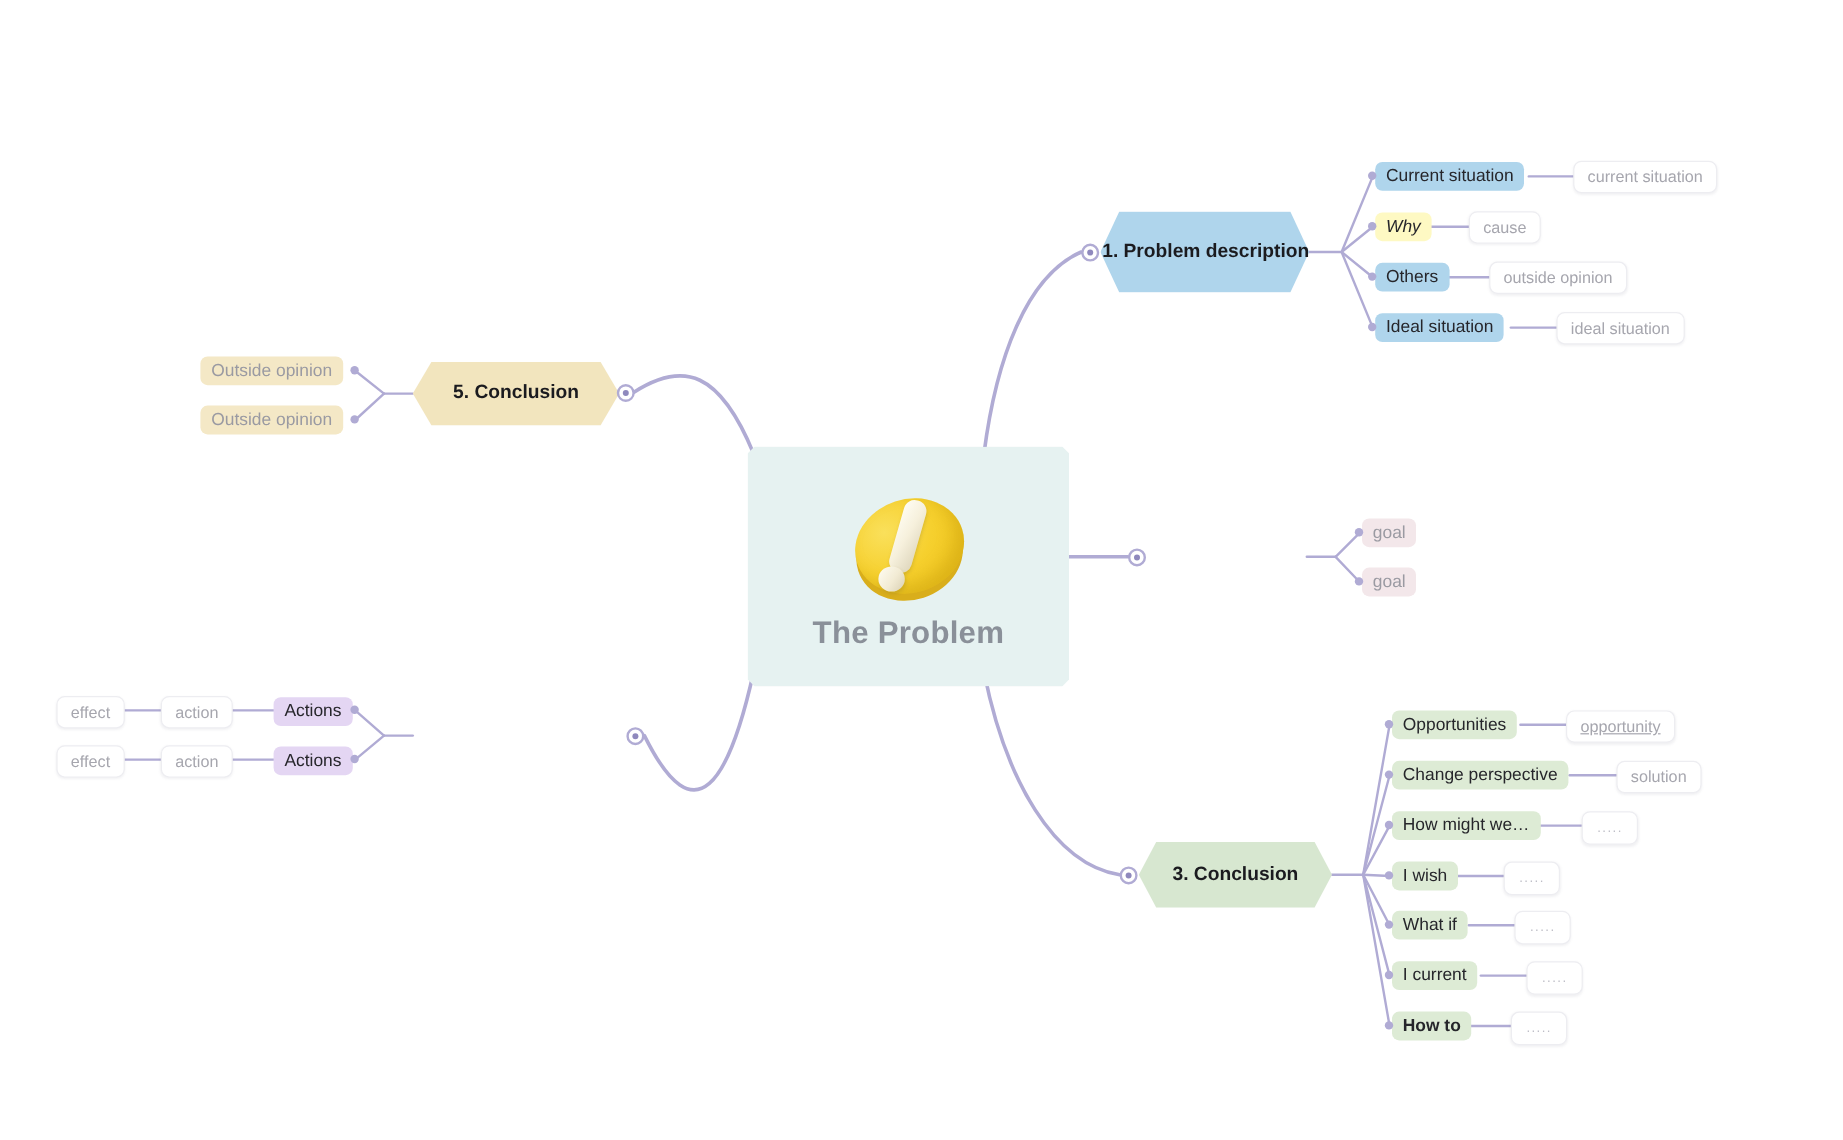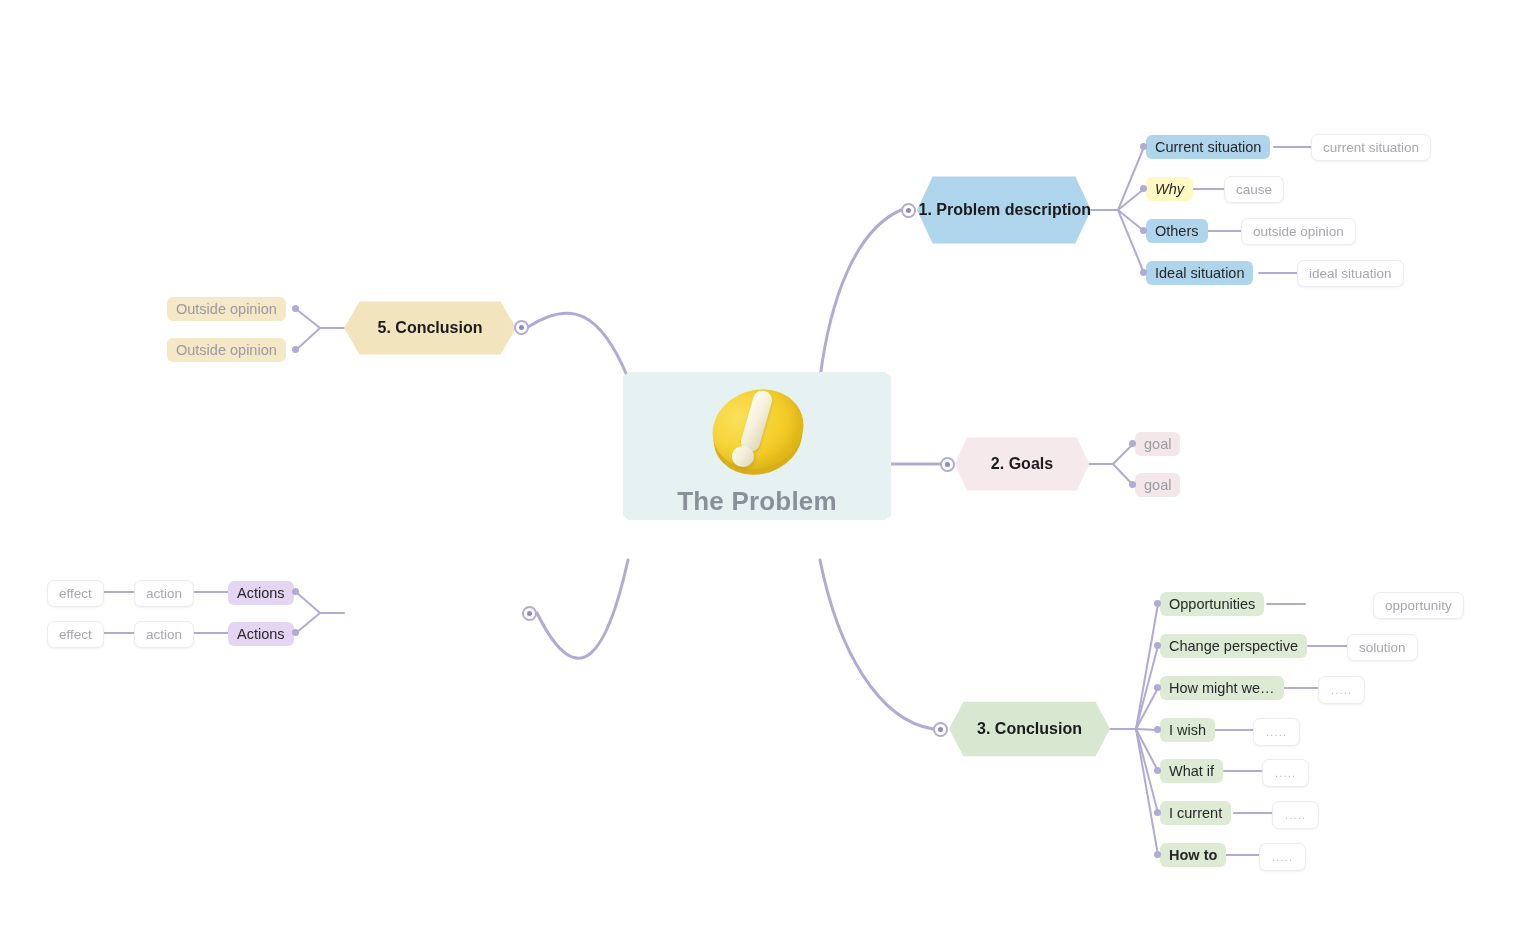--- a/index.html
+++ b/index.html
@@ -19,21 +19,21 @@
   #wires {
     position: absolute; left: 0; top: 0;
     width: 1536px; height: 950px;
     pointer-events: none;
   }
 
   
   .root-node {
     position: absolute;
     left: 623px; top: 372px;
-    width: 268px; height: 148px;
+    width: 268px; height: 200px;
     z-index: 5;
   }
   .root-shape {
     position: absolute; inset: 0;
     background: #E6F2F1;
     clip-path: polygon(2.2% 0%, 97.8% 0%, 100% 3%, 100% 97%, 97.8% 100%, 2.2% 100%, 0% 97%, 0% 3%);
     border-radius: 4px;
     filter: drop-shadow(0 2px 4px rgba(120,130,140,0.18));
   }
   .root-inner {
@@ -274,27 +274,20 @@
   </div>
 
   <div class="bdot" style="left:1140px; top:269px;"></div>
   <div class="pill" style="left:1146px; top:261px; background:#AFD5EC;">
     <span>Ideal situation</span>
   </div>
   <div class="leaf" style="left:1297px; top:260px;">
     <span>ideal situation</span>
   </div>
 
-  <div class="branch" style="left:955px; top:434px; width:134px; height:60px;">
-    <div class="hex" style="background:#F6E9EC;"></div>
-    <div class="btxt">
-      <span class="num">2.</span>
-      <span>Goals</span>
-    </div>
-  </div>
   <div class="toggle" style="left:940px; top:457px;"></div>
 
   <div class="bdot" style="left:1129px; top:440px;"></div>
   <div class="pill muted" style="left:1135px; top:432px; background:#F3E7EA;">
     <span>goal</span>
   </div>
   <div class="bdot" style="left:1129px; top:481px;"></div>
   <div class="pill muted" style="left:1135px; top:473px; background:#F3E7EA;">
     <span>goal</span>
   </div>
@@ -305,21 +298,21 @@
       <span class="num">3.</span>
       <span>Conclusion</span>
     </div>
   </div>
   <div class="toggle" style="left:933px; top:722px;"></div>
 
   <div class="bdot" style="left:1154px; top:600px;"></div>
   <div class="pill" style="left:1160px; top:592px; background:#DDEBD5;">
     <span>Opportunities</span>
   </div>
-  <div class="leaf" style="left:1373px; top:592px;">
+  <div class="leaf" style="left:1305px; top:592px;text-decoration:underline;">
     <span>opportunity</span>
   </div>
 
   <div class="bdot" style="left:1154px; top:642px;"></div>
   <div class="pill" style="left:1160px; top:634px; background:#DDEBD5;">
     <span>Change perspective</span>
   </div>
   <div class="leaf" style="left:1347px; top:634px;">
     <span>solution</span>
   </div>

